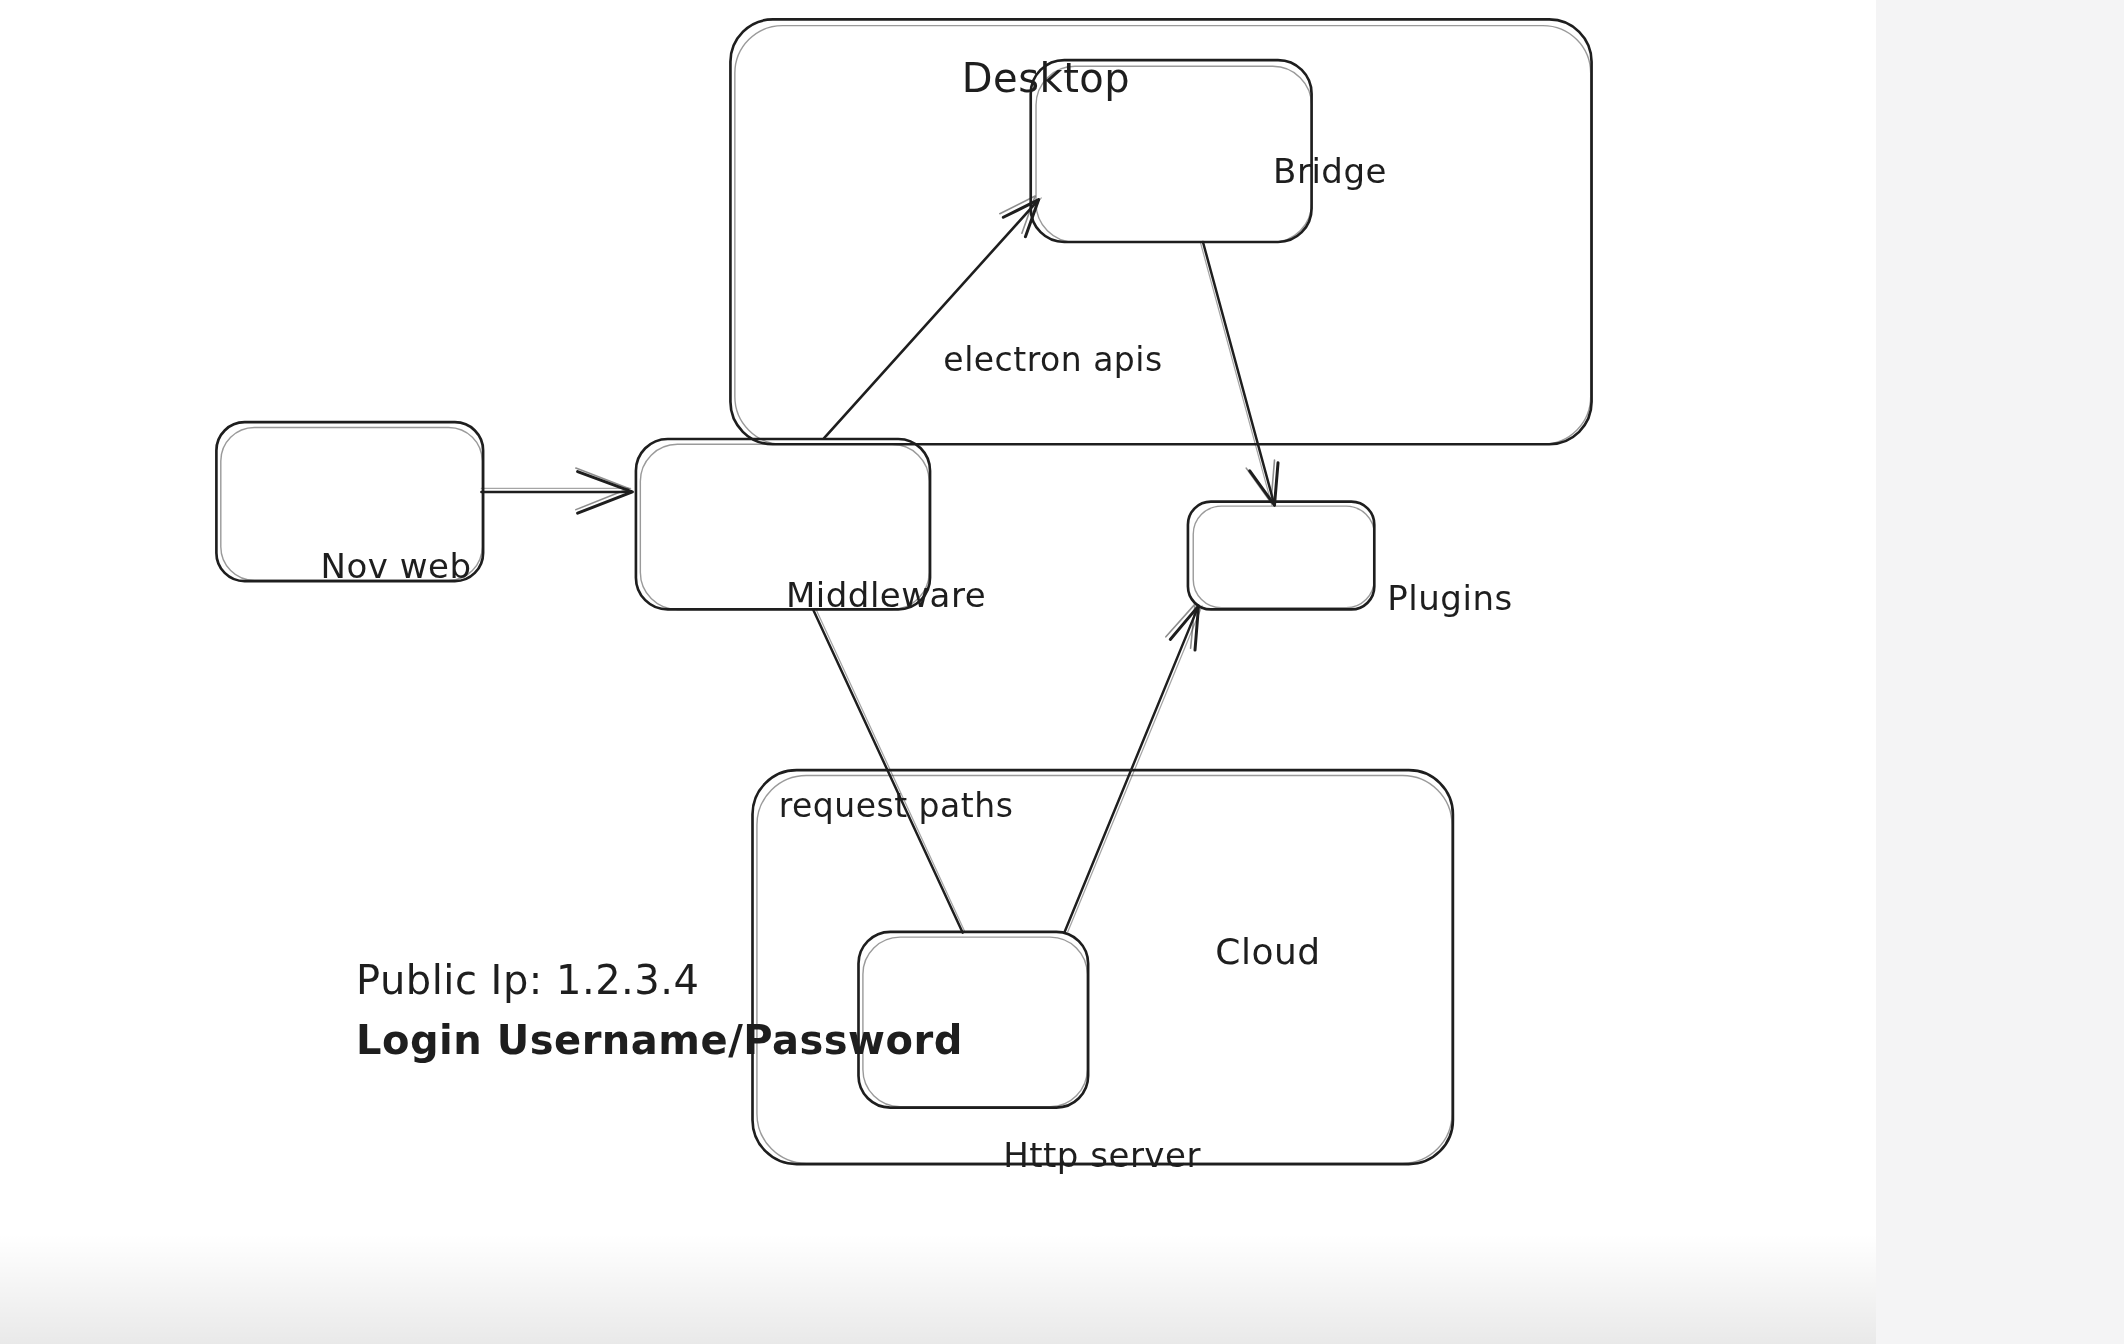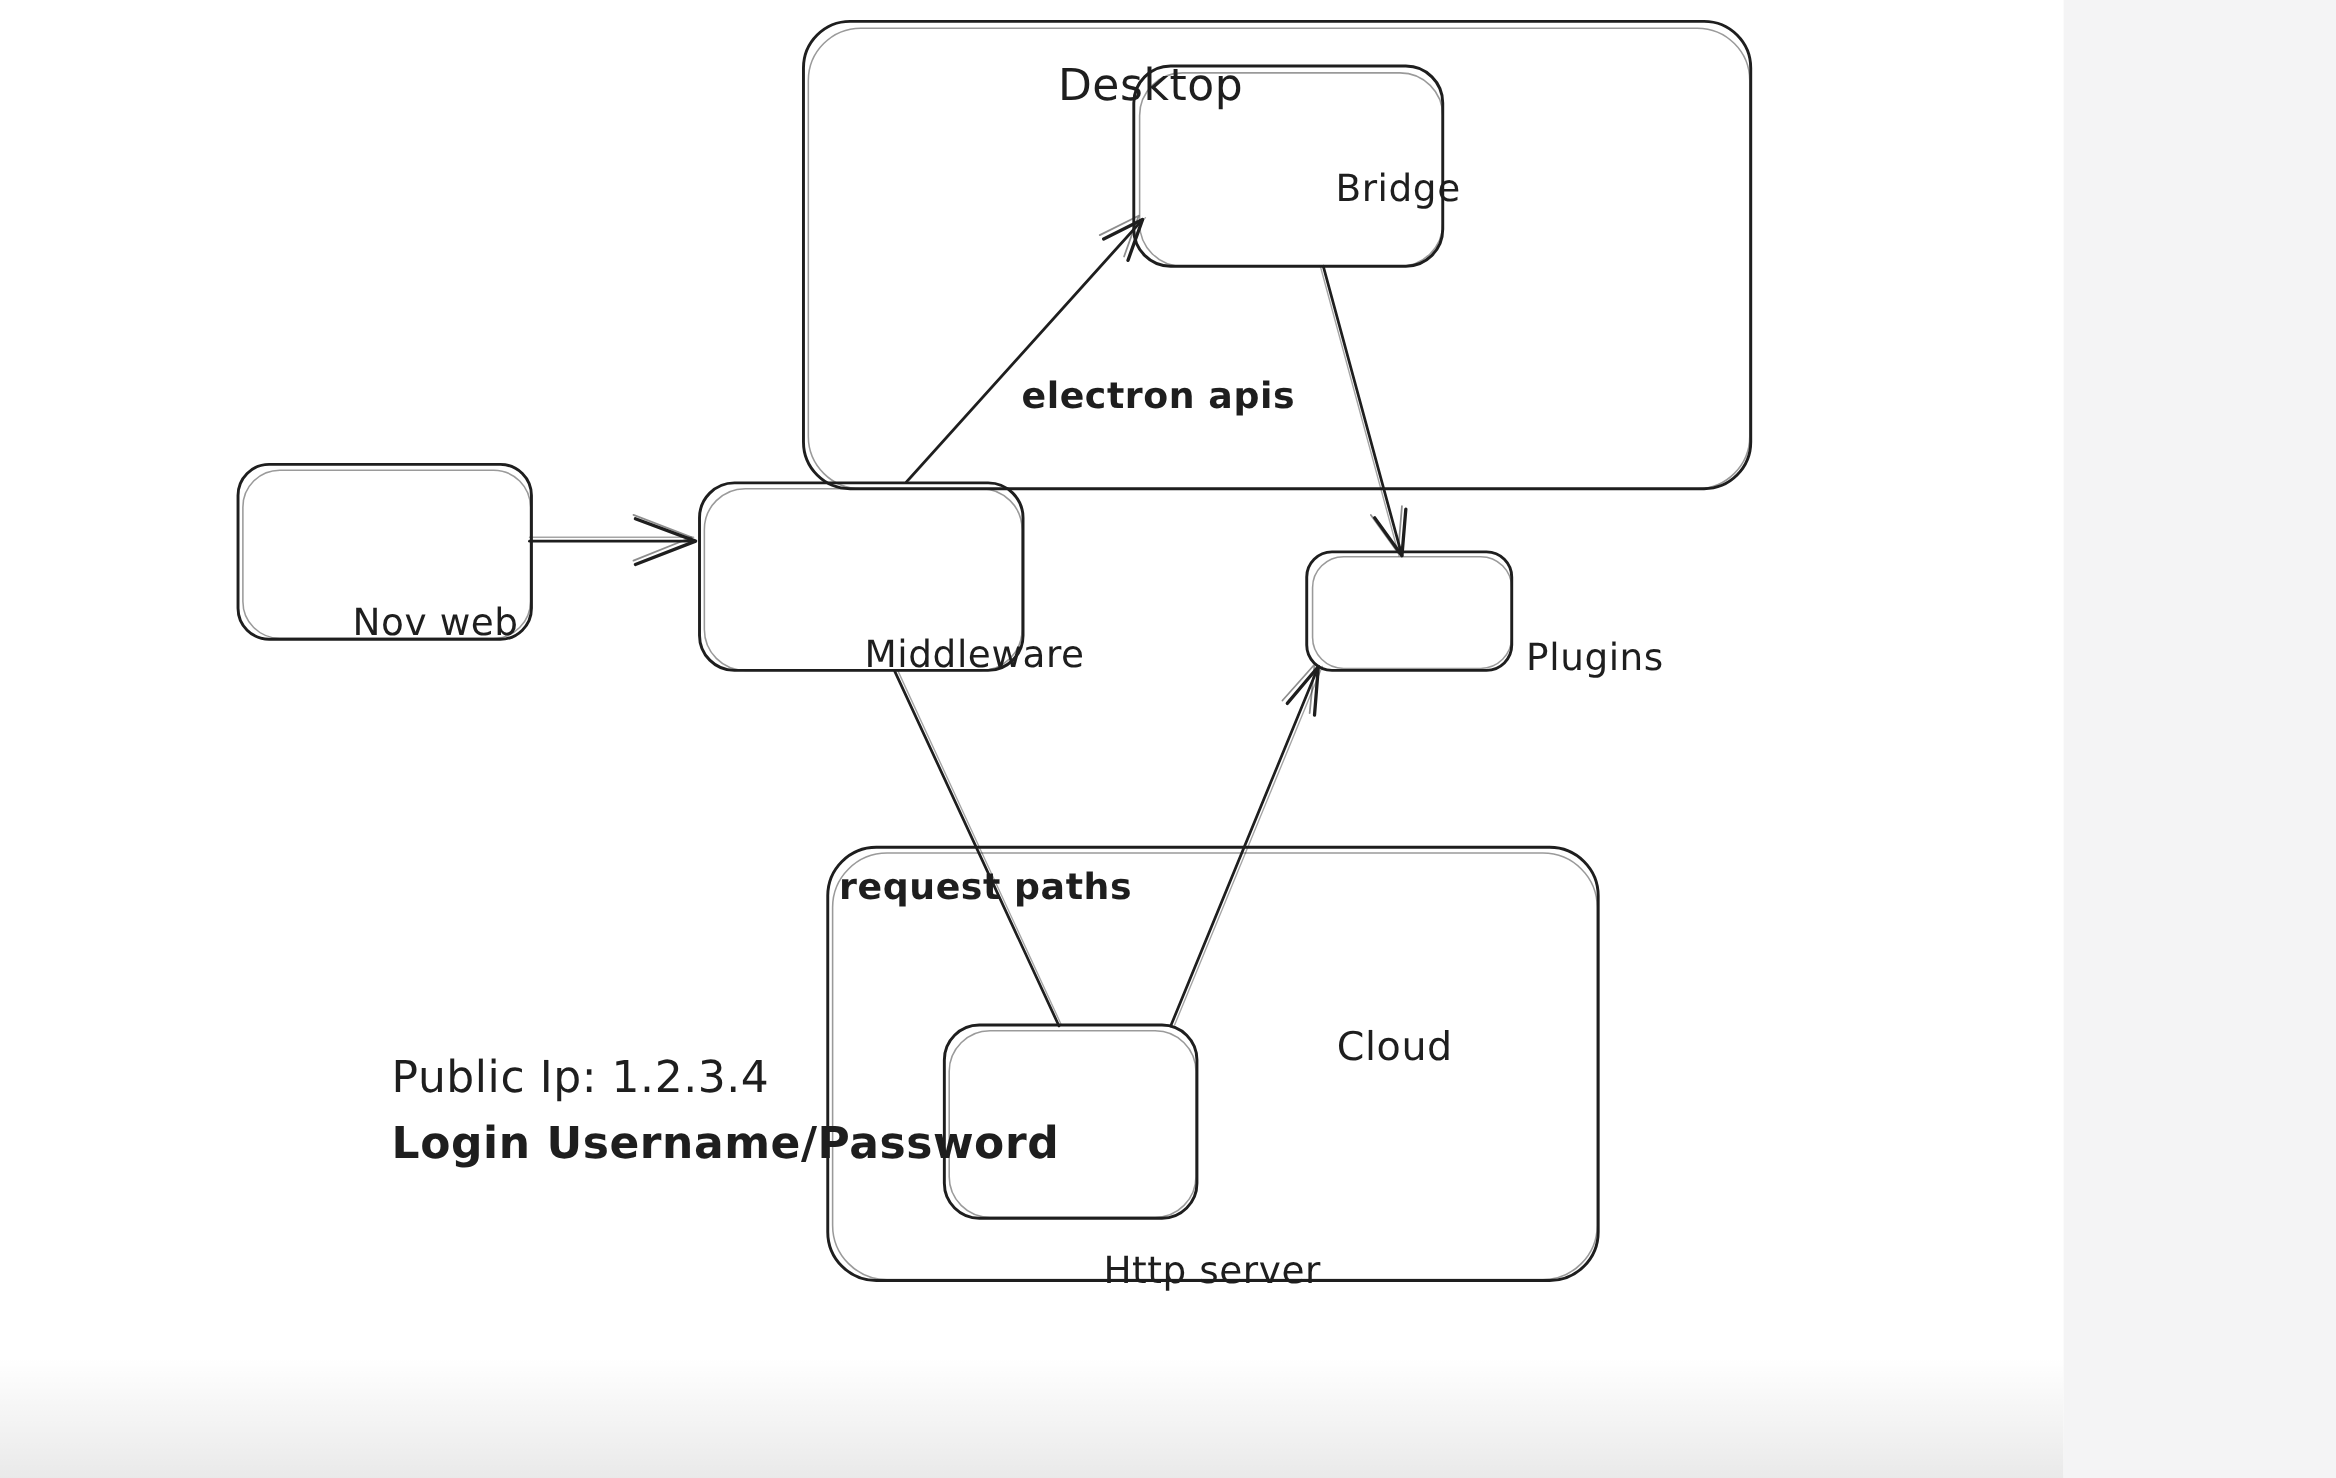--- a/index.html
+++ b/index.html
@@ -33,21 +33,21 @@
   .lbl{
     position:absolute;
     transform:translate(-50%,-50%);
     white-space:nowrap;
     letter-spacing:.5px;
     line-height:1.1;
   }
   .lbl-container{font-size:40px;}
   .lbl-container-sm{font-size:36px;}
   .lbl-node{font-size:34px;}
-  .lbl-edge{font-size:33px;font-weight:bold;}
+  .lbl-edge{font-size:33px;}
   .lbl-note{
     position:absolute;
     transform:translate(0,-50%);
     white-space:nowrap;
     font-size:40px;
     letter-spacing:.5px;
   }
 </style>
 </head>
 <body>
@@ -131,21 +131,21 @@
         <path class="head-main" d="M1325 724 L1357 686 L1353 736"></path>
       </g>
     </g>
   </svg>
 
   <div class="lbl lbl-container" style="left:1046px;top:78px;">Desktop</div>
   <div class="lbl lbl-container-sm" style="left:1268px;top:952px;">Cloud</div>
 
   <div class="lbl lbl-node" style="left:396px;top:567px;">Nov web</div>
   <div class="lbl lbl-node" style="left:886px;top:596px;">Middleware</div>
-  <div class="lbl lbl-node" style="left:1271px;top:172px;">Bridge</div>
+  <div class="lbl lbl-node" style="left:1330px;top:172px;">Bridge</div>
   <div class="lbl lbl-node" style="left:1450px;top:599px;">Plugins</div>
   <div class="lbl lbl-node" style="left:1102px;top:1156px;">Http server</div>
 
   <div class="lbl lbl-edge" style="left:1053px;top:360px;">electron apis</div>
   <div class="lbl lbl-edge" style="left:896px;top:806px;">request paths</div>
 
   <div class="lbl-note" style="left:356px;top:980px;">Public Ip: 1.2.3.4</div>
   <div class="lbl-note" style="left:356px;top:1040px;font-weight:bold;">Login Username/Password</div>
 
 </div>

